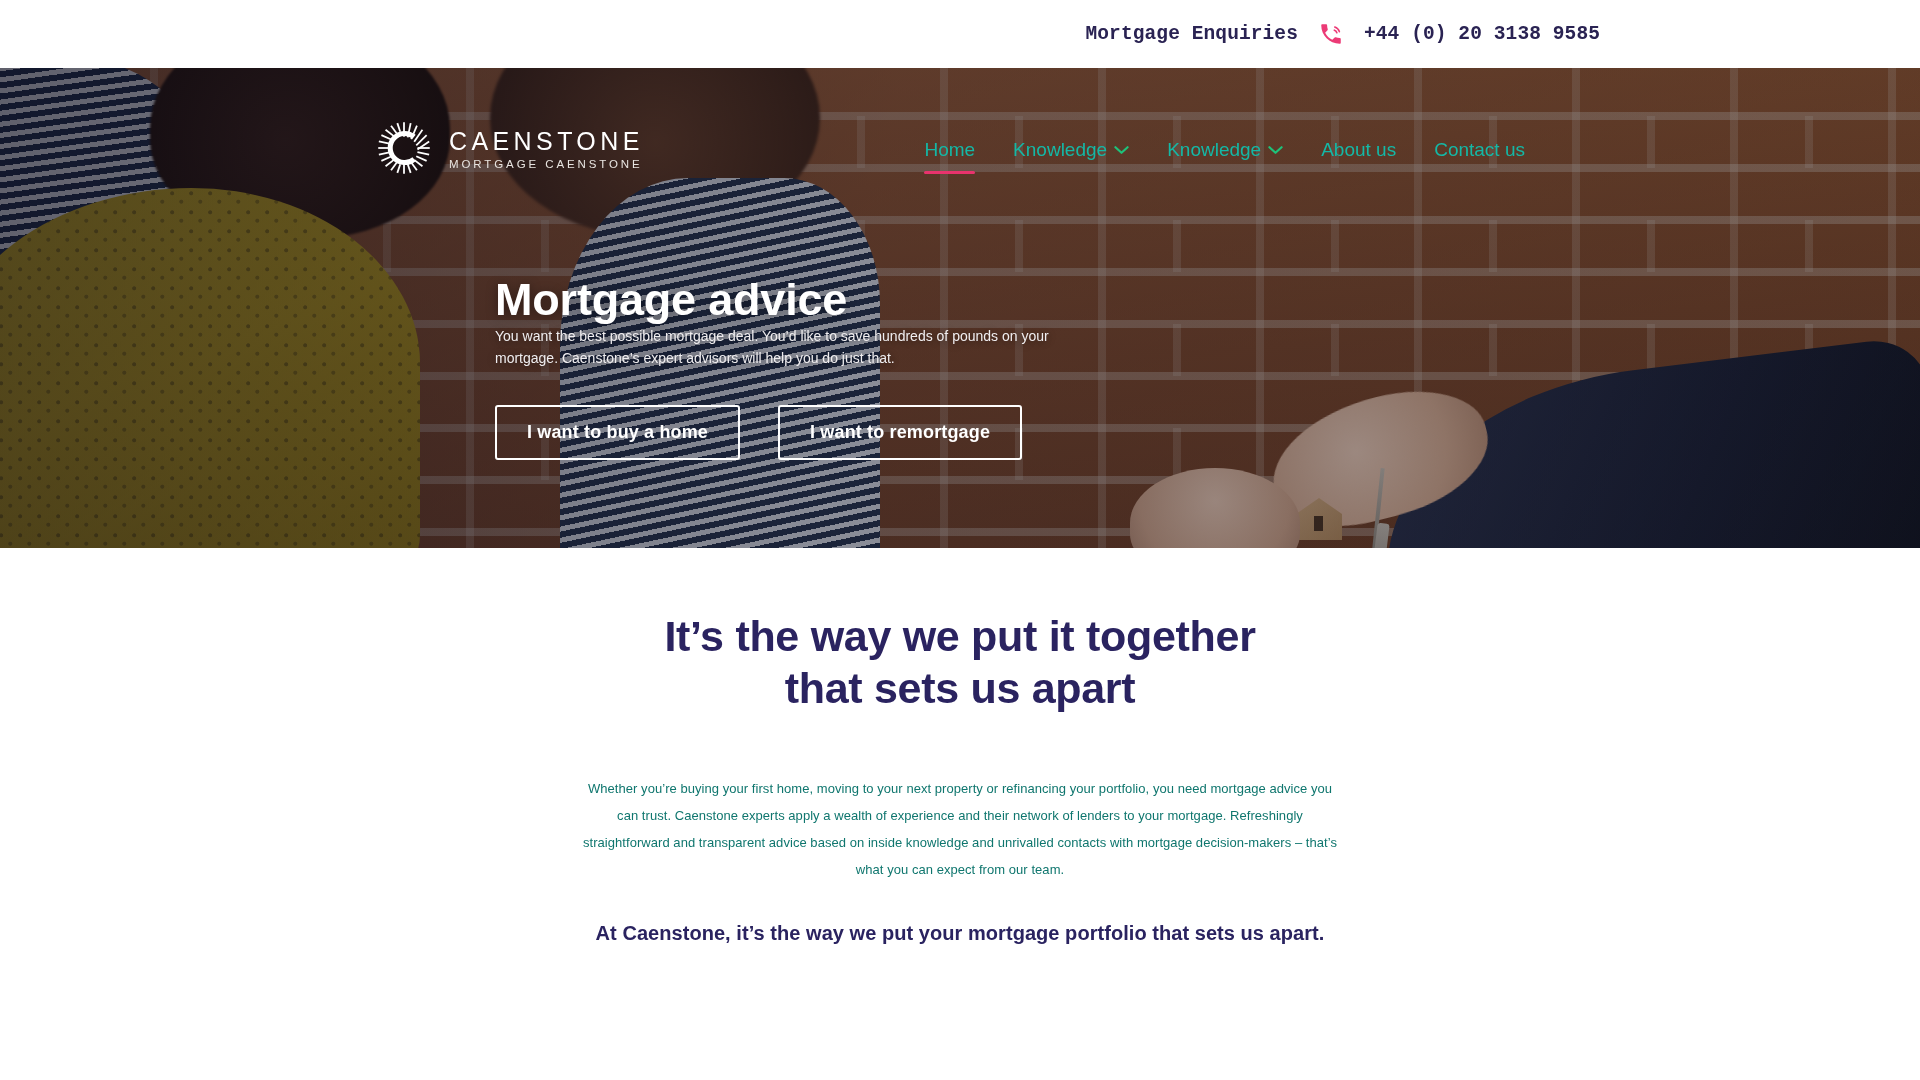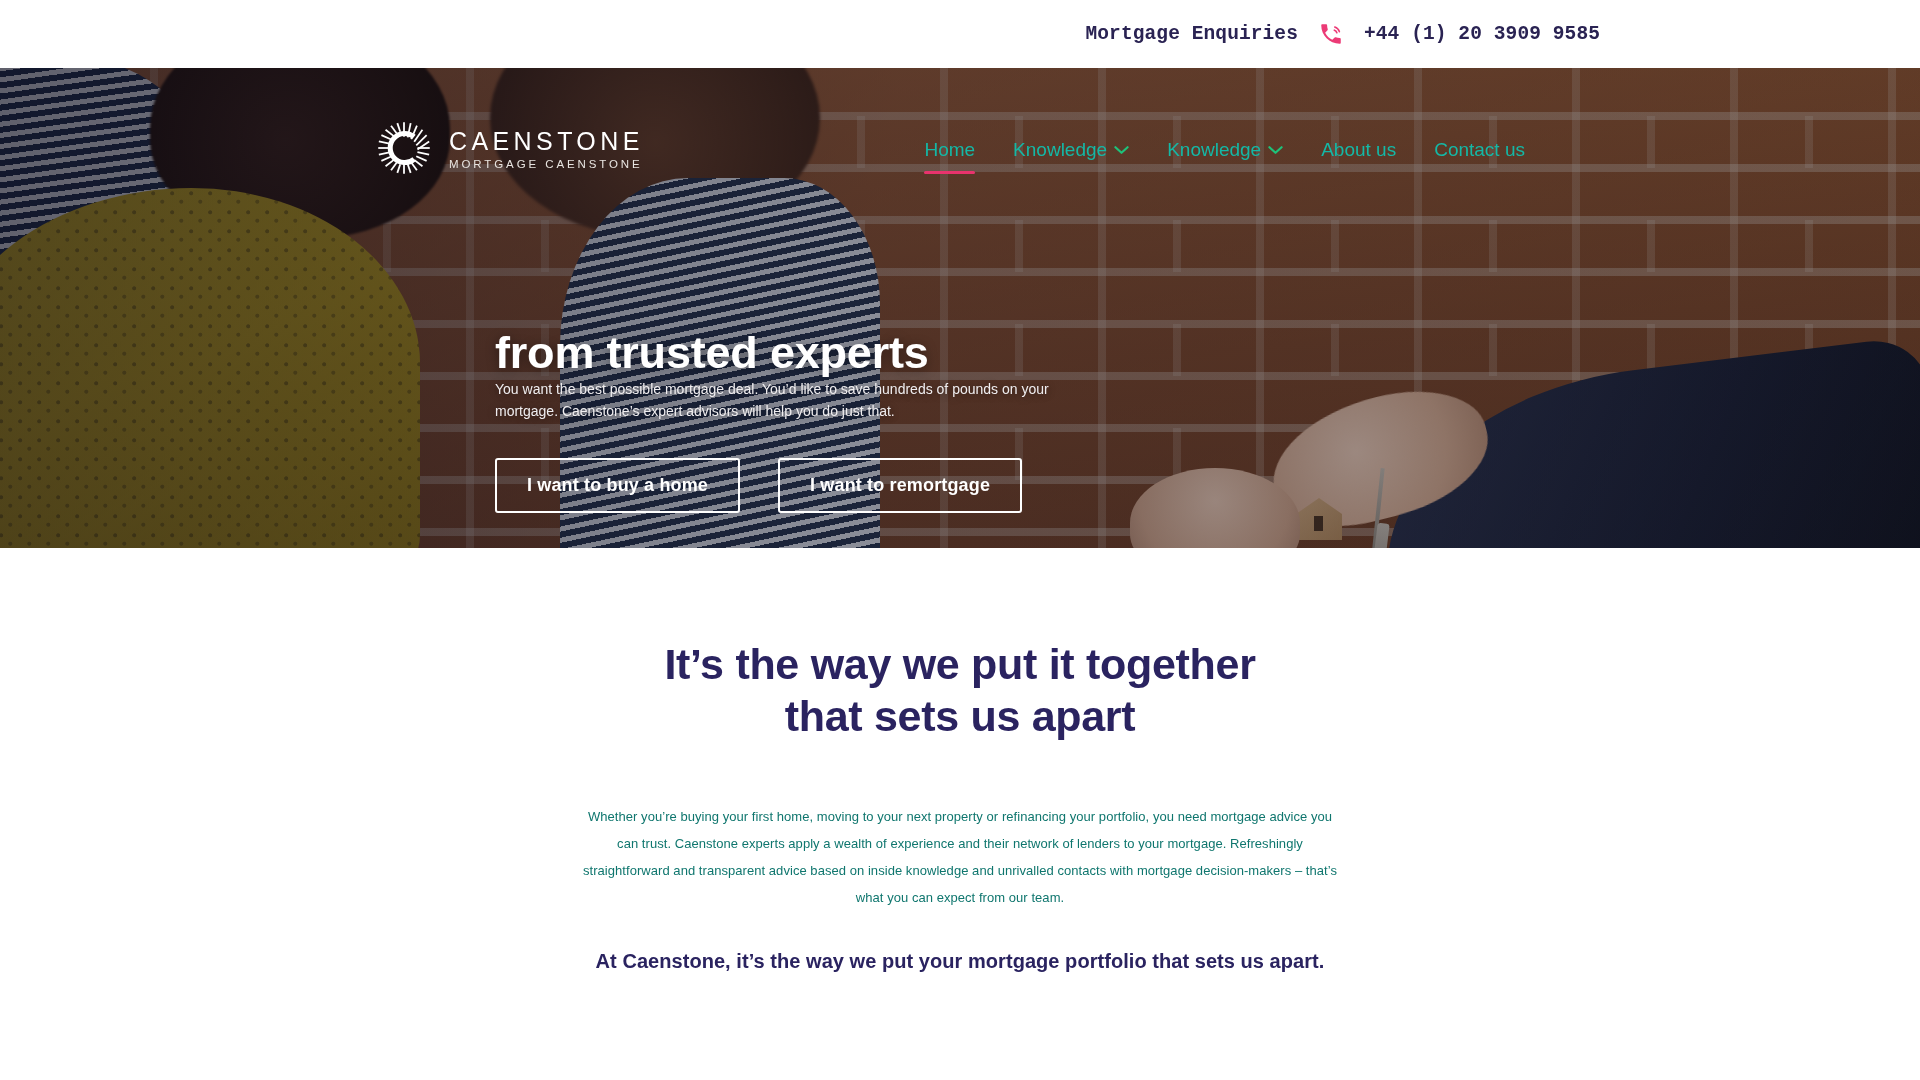--- a/index.html
+++ b/index.html
@@ -213,21 +213,21 @@
     font-weight:bold;
     padding:15px 30px;
     border-radius:3px;
     cursor:pointer;
     letter-spacing:.15px;
     font-family:"Liberation Sans", sans-serif;
     white-space:nowrap;
   }
 
   
-  .main { padding-top:90px; text-align:center; }
+  .main { padding-top:62px; text-align:center; }
   .section-title {
     color:#2a2360;
     font-size:43px;
     font-weight:bold;
     line-height:1.21;
     letter-spacing:-.3px;
   }
   .section-body {
     margin:62px auto 0;
     width:760px;
@@ -250,21 +250,21 @@
 <div class="topbar">
   <div class="topbar-inner">
     <span class="enquiries-label">Mortgage Enquiries</span>
     <span>
       <svg class="phone-icon" viewBox="0 0 24 24" aria-hidden="true">
         <path d="M6.6 10.8c1.5 2.9 3.7 5.1 6.6 6.6l2.2-2.2c.3-.3.7-.4 1-.2 1.1.4 2.3.6 3.6.6.6 0 1 .4 1 1V20c0 .6-.4 1-1 1-9.4 0-17-7.6-17-17 0-.6.4-1 1-1h3.4c.6 0 1 .4 1 1 0 1.2.2 2.4.6 3.6.1.4 0 .7-.2 1l-2.2 2.2z" fill="#ec3a76"></path>
         <path d="M15.5 5.6a6.6 6.6 0 0 1 4.2 4.2" fill="none" stroke="#ec3a76" stroke-width="1.5" stroke-linecap="round"></path>
         <path d="M15.1 8.5a3.6 3.6 0 0 1 2.3 2.3" fill="none" stroke="#ec3a76" stroke-width="1.5" stroke-linecap="round"></path>
       </svg>
     </span>
-    <span class="phone-number">+44 (1) 20 3909 9585</span>
+    <span class="phone-number">+44 (0) 20 3138 9585</span>
   </div>
 </div>
 
 <div class="hero">
 
   <div class="hero-photo">
     <div class="brick"></div>
     <div class="brick-offset"></div>
     <div class="brick-offset brick-offset2"></div>
     <div class="brick-offset brick-offset3"></div>
@@ -355,22 +355,21 @@
 
         <div class="nav-item">
           <span>Contact us</span>
         </div>
 
       </nav>
     </div>
 
     <div class="hero-text">
       <h1 class="hero-h1">
-        <br>
-        <span>from trusted experts</span>
+        <span>Mortgage advice</span><br>
       </h1>
       <p class="hero-p">You want the best possible mortgage deal. You’d like to save hundreds of pounds on your mortgage. Caenstone’s expert advisors will help you do just that.</p>
       <div class="hero-buttons">
         <button class="hero-btn">I want to buy a home</button>
         <button class="hero-btn">I want to remortgage</button>
       </div>
     </div>
 
   </div>
 </div>

